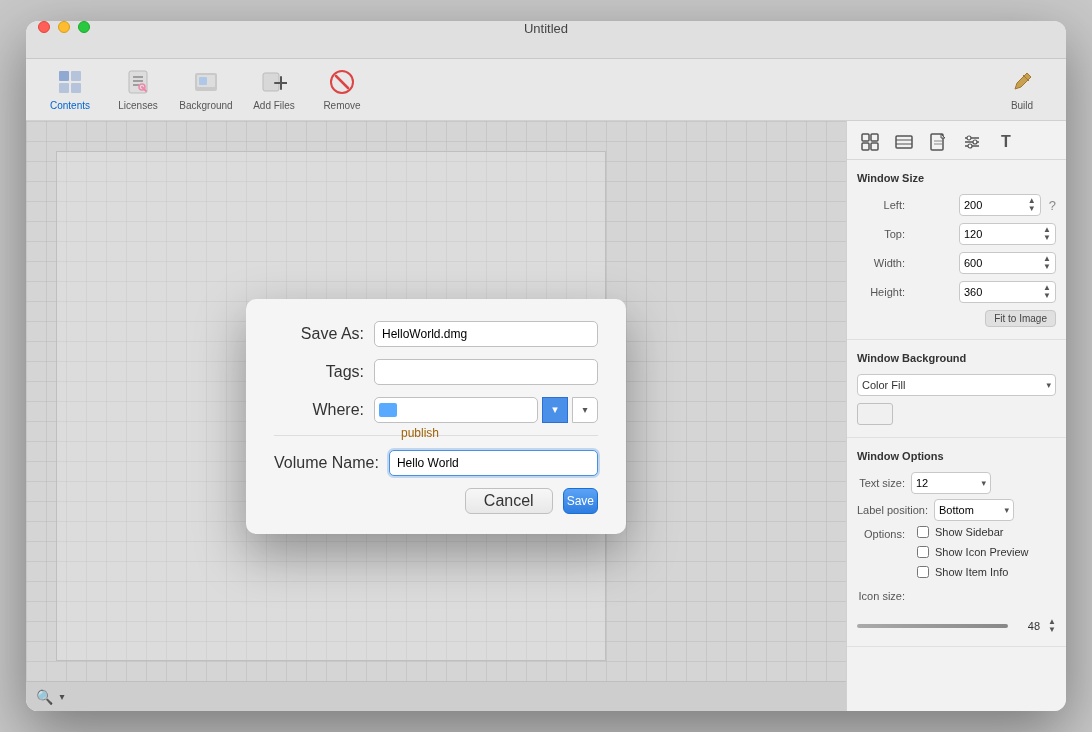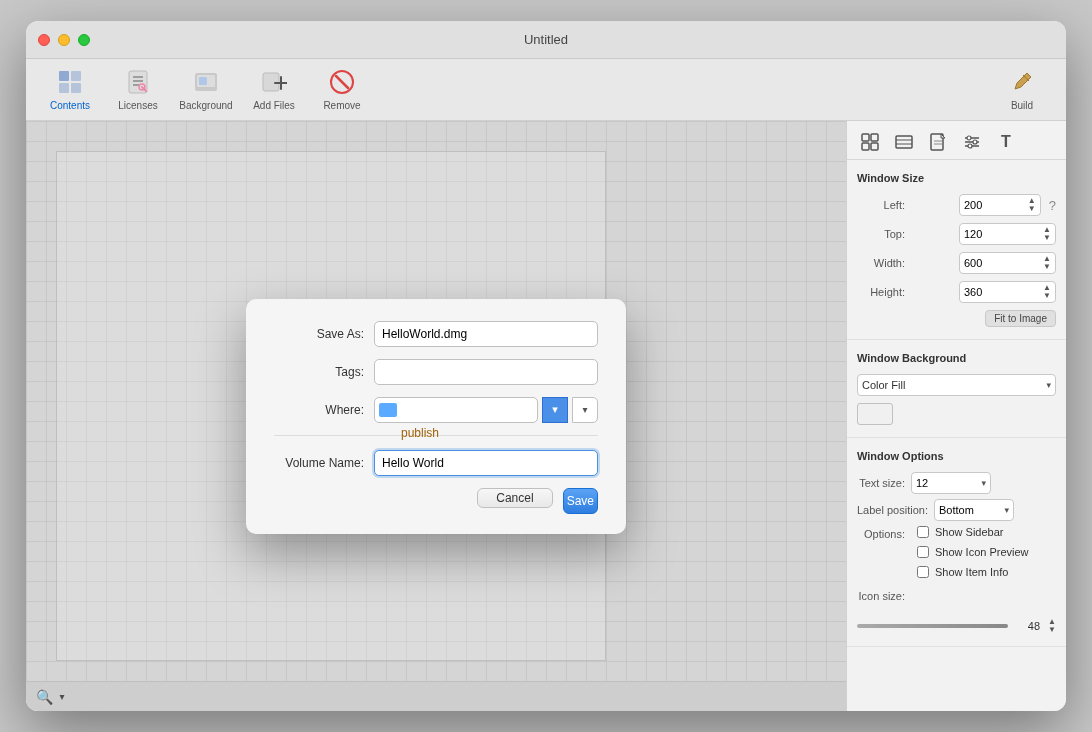--- a/index.html
+++ b/index.html
@@ -25,21 +25,20 @@
       overflow: hidden;
       position: relative;
     }
 
     
     .titlebar {
       height: 38px;
       background: #e0e0e0;
       border-bottom: 1px solid #c8c8c8;
       display: flex;
-      align-items: center;
       justify-content: center;
       position: relative;
       border-radius: 12px 12px 0 0;
     }
     .traffic-lights {
       position: absolute;
       left: 12px;
       display: flex;
       gap: 8px;
       align-items: center;
@@ -367,21 +366,21 @@
       width: 380px;
       padding: 22px 28px 20px;
     }
     .modal-row {
       display: flex;
       align-items: center;
       margin-bottom: 12px;
       gap: 10px;
     }
     .modal-label {
-      font-size: 12px;
+      font-size: 16px;
       color: #333;
       text-align: right;
       min-width: 90px;
     }
     .modal-input {
       flex: 1;
       height: 26px;
       border: 1px solid #c0c0c0;
       border-radius: 5px;
       padding: 0 7px;
@@ -457,26 +456,26 @@
     }
 
     
     .modal-buttons {
       display: flex;
       justify-content: flex-end;
       gap: 10px;
       margin-top: 4px;
     }
     .btn-cancel {
-      height: 20px;
+      height: 26px;
       padding: 0 18px;
       border: 1px solid #c0c0c0;
       border-radius: 6px;
       background: linear-gradient(to bottom, #f7f7f7, #e8e8e8);
-      font-size: 12px;
+      font-size: 16px;
       color: #333;
       cursor: pointer;
       margin-left: 28px;
     }
     .btn-save {
       height: 26px;
       padding: 0 3px;
       border: 1px solid #1a6fd4;
       border-radius: 6px;
       background: linear-gradient(to bottom, #5ba3f5, #2e7de0);

